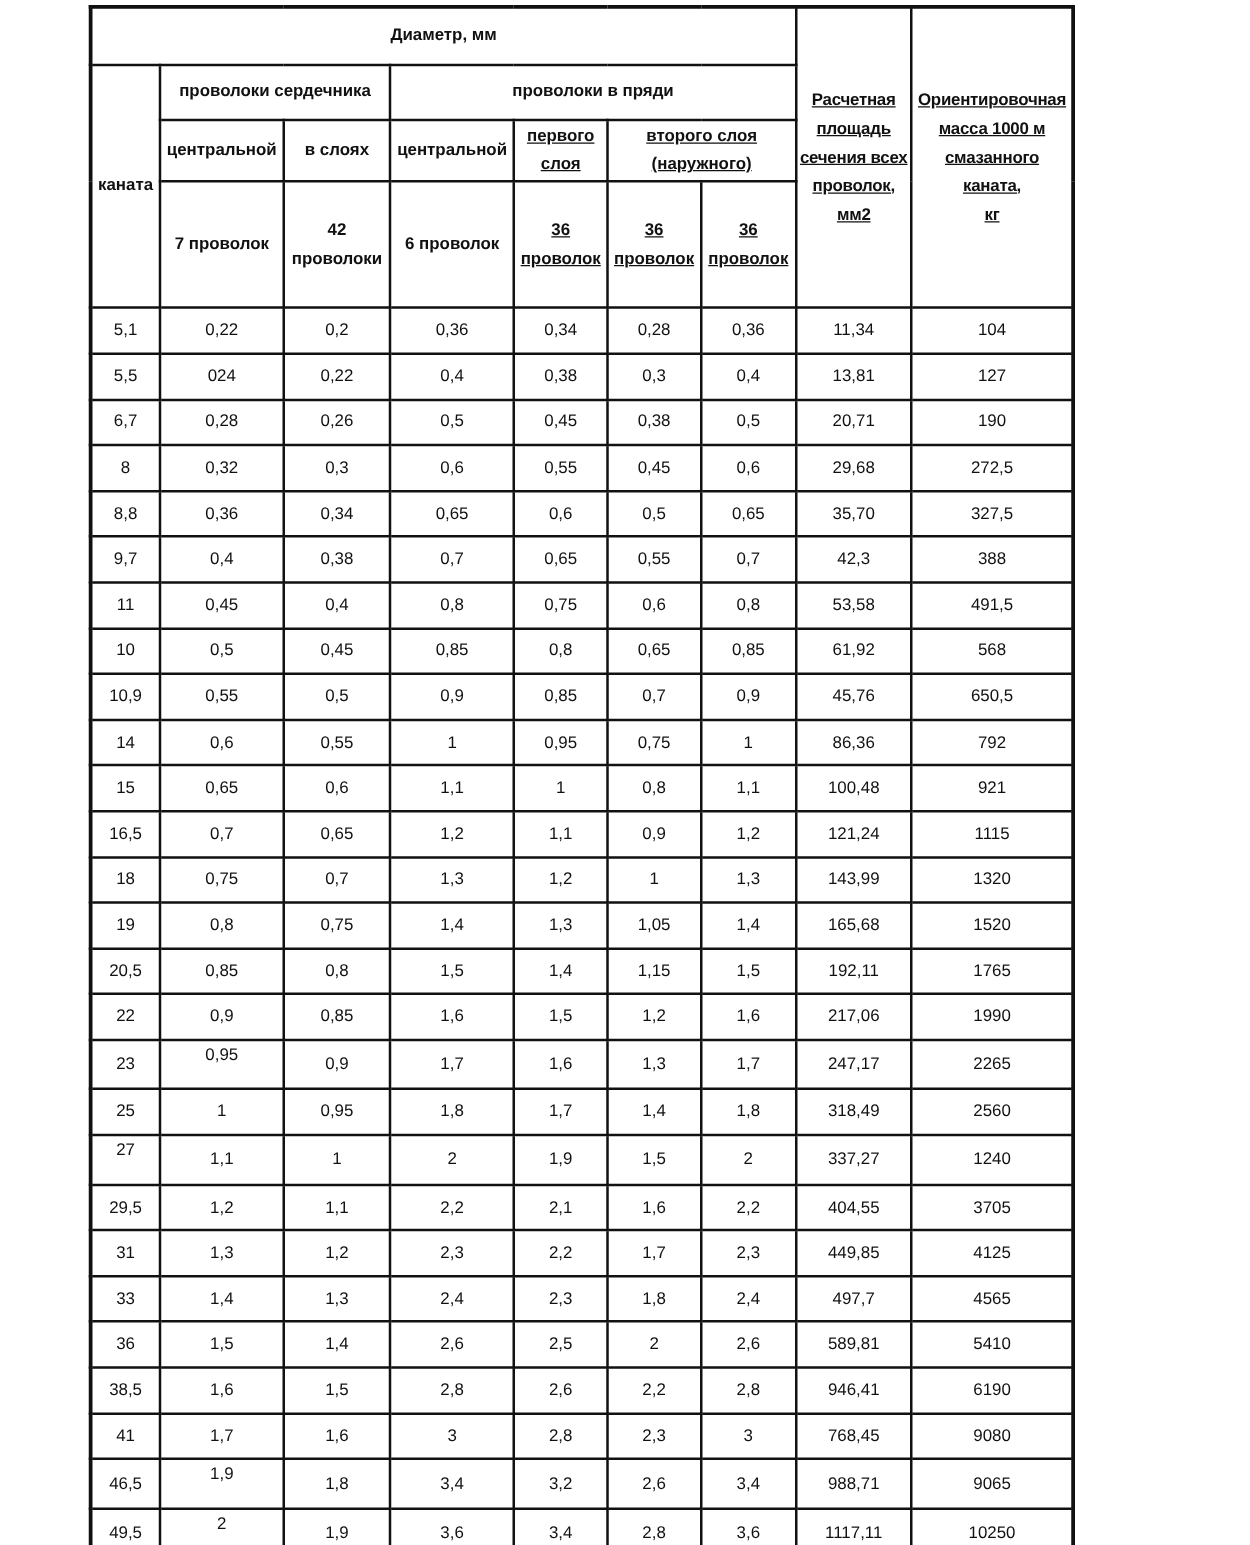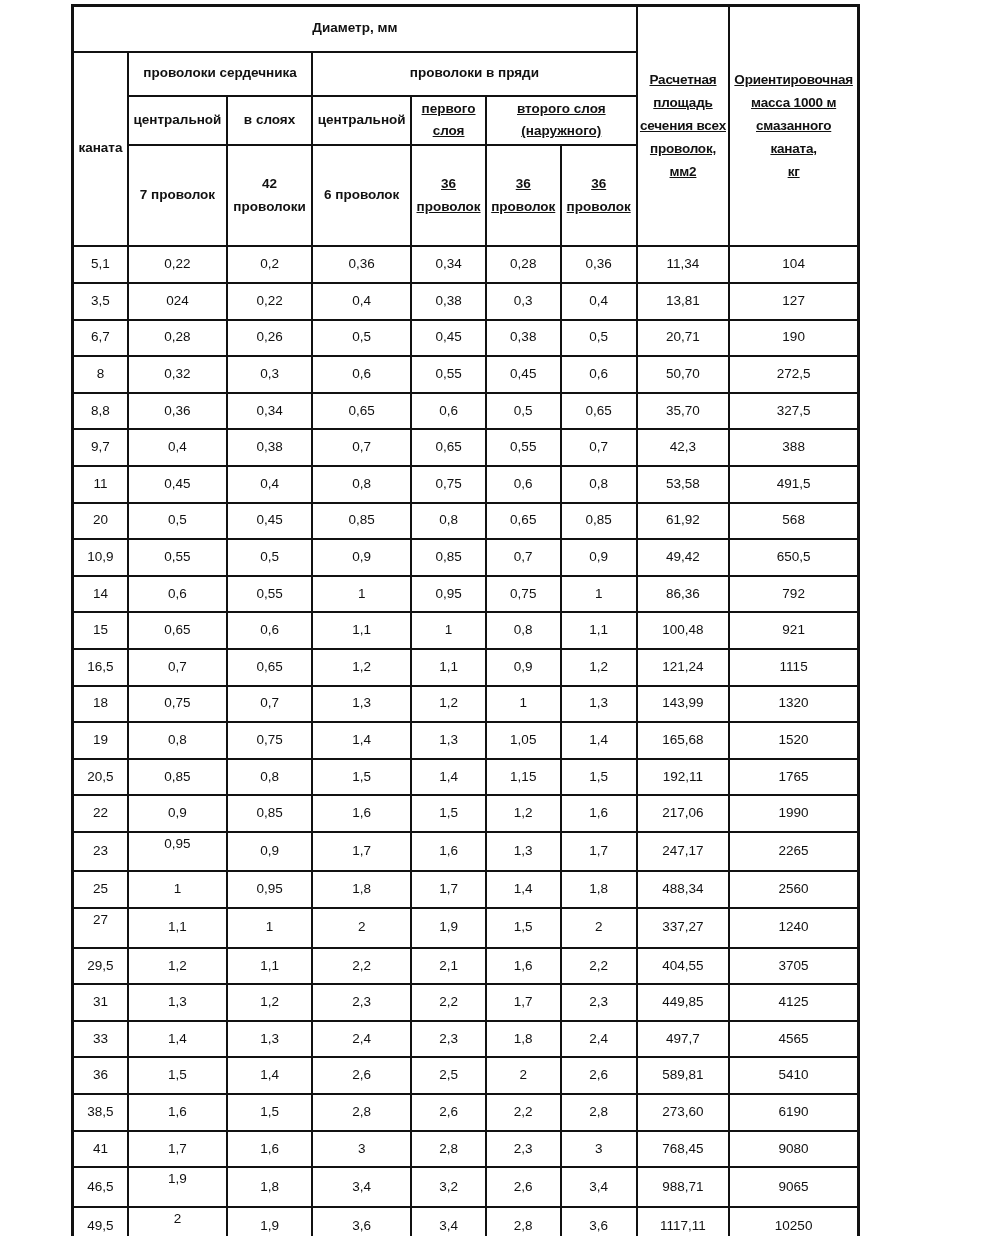--- a/index.html
+++ b/index.html
@@ -112,21 +112,21 @@
           <td>0,22</td>
           <td>0,2</td>
           <td>0,36</td>
           <td>0,34</td>
           <td>0,28</td>
           <td>0,36</td>
           <td>11,34</td>
           <td>104</td>
         </tr>
         <tr>
-          <td>3,5</td>
+          <td>5,5</td>
           <td>024</td>
           <td>0,22</td>
           <td>0,4</td>
           <td>0,38</td>
           <td>0,3</td>
           <td>0,4</td>
           <td>13,81</td>
           <td>127</td>
         </tr>
         <tr>
@@ -141,21 +141,21 @@
           <td>190</td>
         </tr>
         <tr>
           <td>8</td>
           <td>0,32</td>
           <td>0,3</td>
           <td>0,6</td>
           <td>0,55</td>
           <td>0,45</td>
           <td>0,6</td>
-          <td>50,70</td>
+          <td>29,68</td>
           <td>272,5</td>
         </tr>
         <tr>
           <td>8,8</td>
           <td>0,36</td>
           <td>0,34</td>
           <td>0,65</td>
           <td>0,6</td>
           <td>0,5</td>
           <td>0,65</td>
@@ -178,39 +178,39 @@
           <td>0,45</td>
           <td>0,4</td>
           <td>0,8</td>
           <td>0,75</td>
           <td>0,6</td>
           <td>0,8</td>
           <td>53,58</td>
           <td>491,5</td>
         </tr>
         <tr>
-          <td>20</td>
+          <td>10</td>
           <td>0,5</td>
           <td>0,45</td>
           <td>0,85</td>
           <td>0,8</td>
           <td>0,65</td>
           <td>0,85</td>
           <td>61,92</td>
           <td>568</td>
         </tr>
         <tr>
           <td>10,9</td>
           <td>0,55</td>
           <td>0,5</td>
           <td>0,9</td>
           <td>0,85</td>
           <td>0,7</td>
           <td>0,9</td>
-          <td>49,42</td>
+          <td>45,76</td>
           <td>650,5</td>
         </tr>
         <tr>
           <td>14</td>
           <td>0,6</td>
           <td>0,55</td>
           <td>1</td>
           <td>0,95</td>
           <td>0,75</td>
           <td>1</td>
@@ -295,21 +295,21 @@
           <td>2265</td>
         </tr>
         <tr>
           <td>25</td>
           <td>1</td>
           <td>0,95</td>
           <td>1,8</td>
           <td>1,7</td>
           <td>1,4</td>
           <td>1,8</td>
-          <td>488,34</td>
+          <td>318,49</td>
           <td>2560</td>
         </tr>
         <tr>
           <td class="raised">27</td>
           <td>1,1</td>
           <td>1</td>
           <td>2</td>
           <td>1,9</td>
           <td>1,5</td>
           <td>2</td>
@@ -361,21 +361,21 @@
           <td>5410</td>
         </tr>
         <tr>
           <td>38,5</td>
           <td>1,6</td>
           <td>1,5</td>
           <td>2,8</td>
           <td>2,6</td>
           <td>2,2</td>
           <td>2,8</td>
-          <td>273,60</td>
+          <td>946,41</td>
           <td>6190</td>
         </tr>
         <tr>
           <td>41</td>
           <td>1,7</td>
           <td>1,6</td>
           <td>3</td>
           <td>2,8</td>
           <td>2,3</td>
           <td>3</td>

